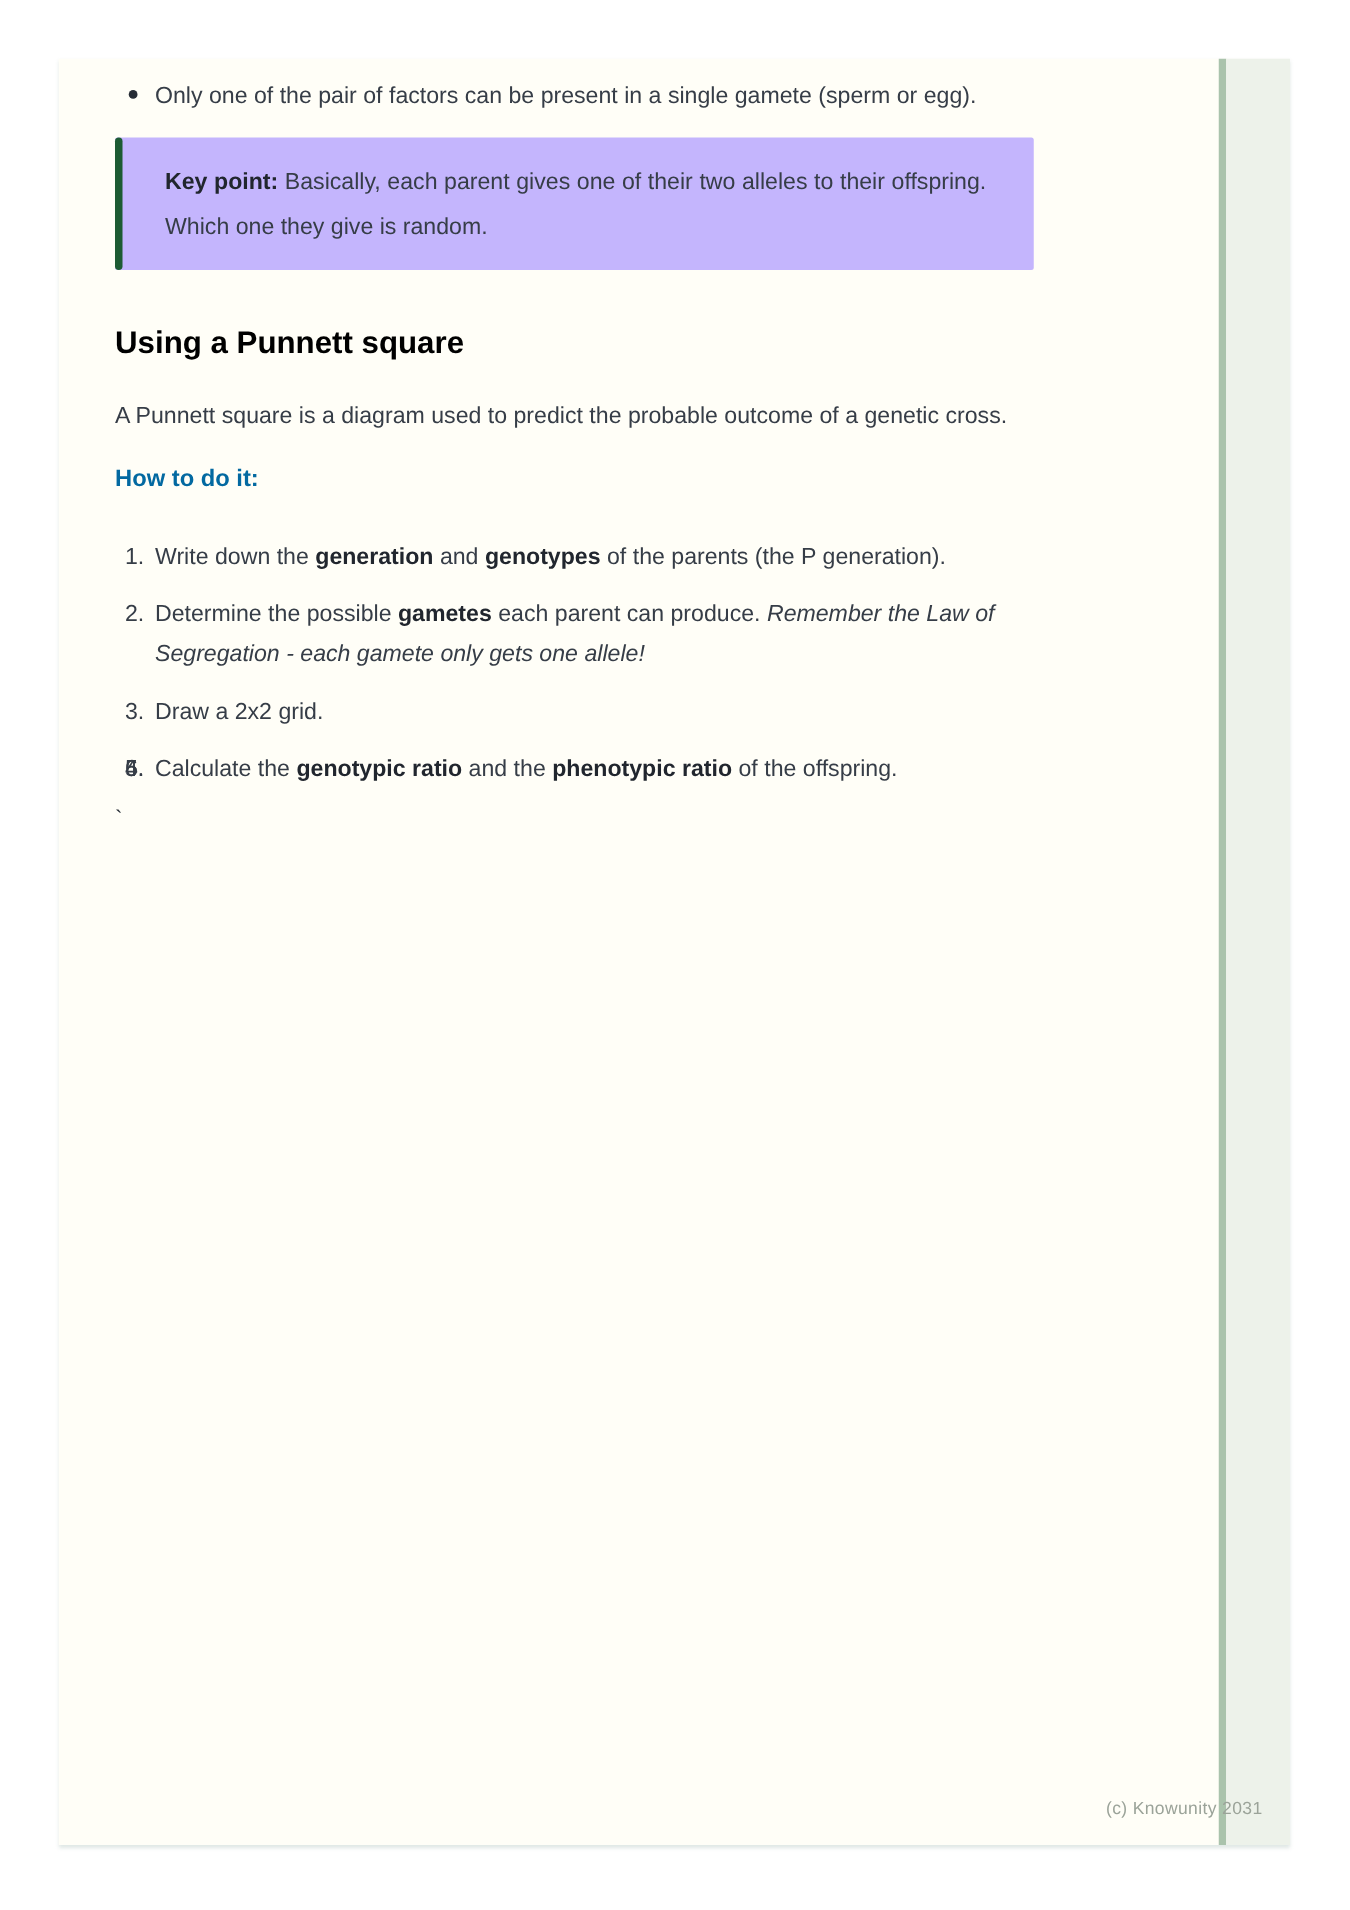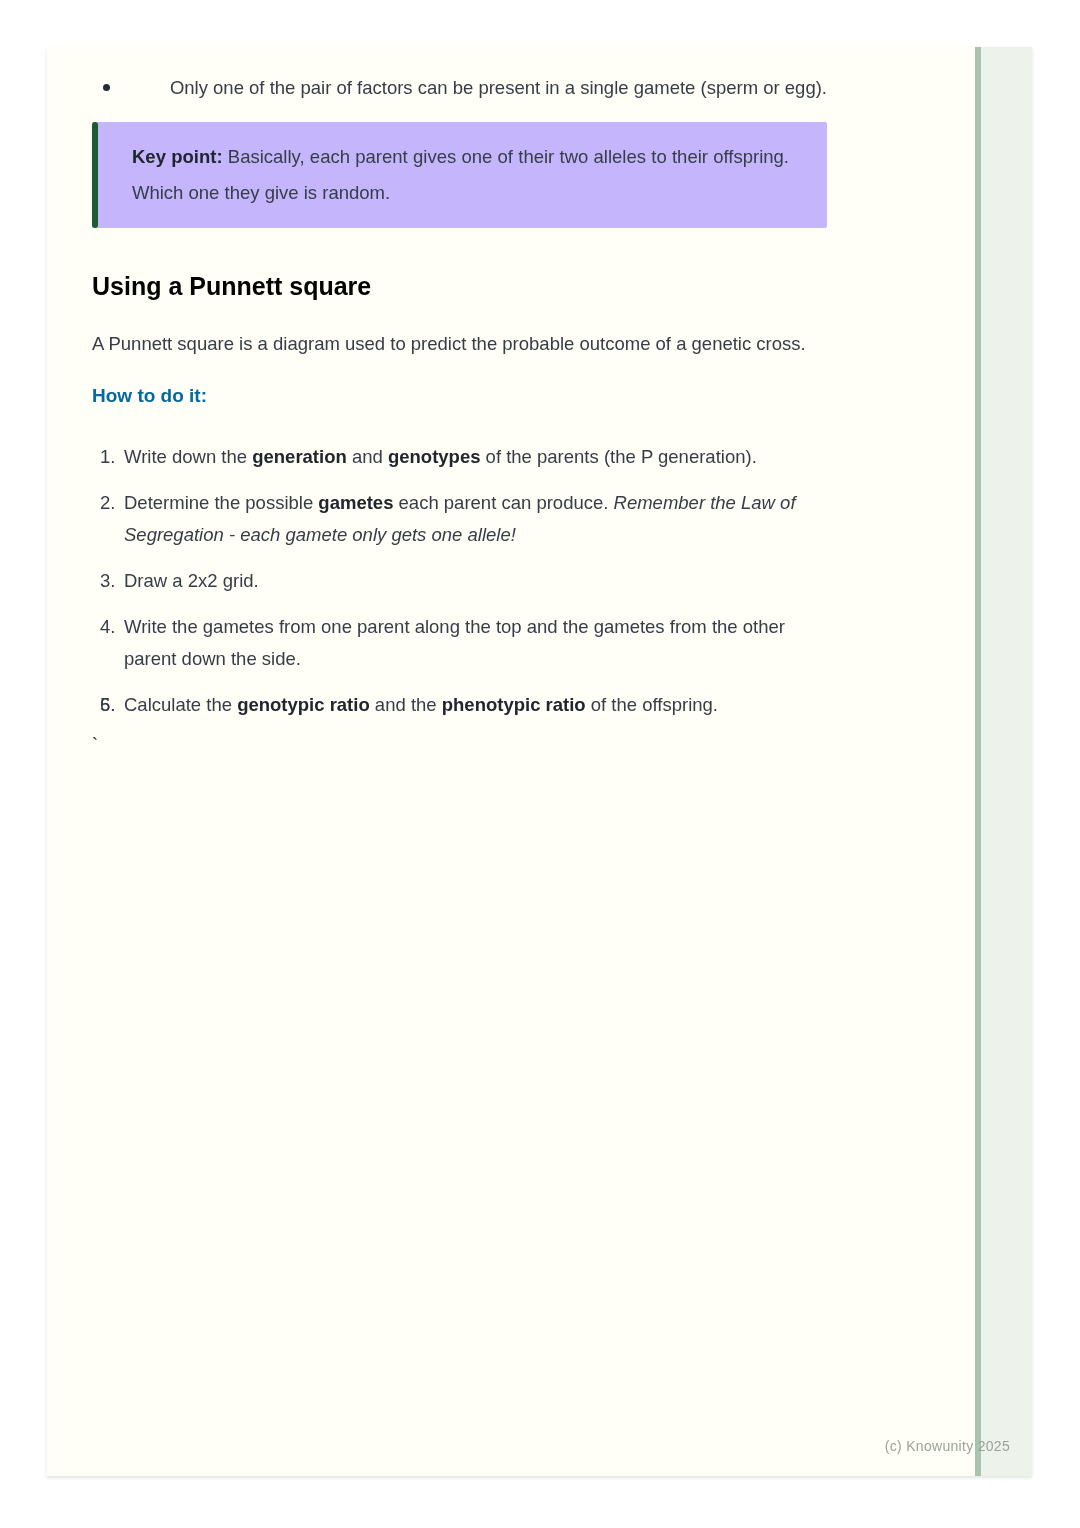--- a/index.html
+++ b/index.html
@@ -46,23 +46,22 @@
     position: absolute;
     left: 45px;
     top: 0;
     width: 735px;
     color: #363d47;
     font-size: 18.5px;
   }
   
   ul.bullets {
     list-style: none;
-    margin: 24px 0 0 0;
+    margin: 12px 0 0 0;
     padding: 0;
-    text-align: right;
   }
   ul.bullets > li {
     position: relative;
     padding-left: 32px;
     line-height: 33px;
     margin-bottom: 14px;
   }
   ul.bullets > li::before {
     content: "";
     position: absolute;
@@ -182,29 +181,29 @@
         <li>
           <span class="step-num">1.</span><span>Write down the </span><span class="bold">generation</span><span> and </span><span class="bold">genotypes</span><span> of the parents (the P generation).</span>
         </li>
         <li>
           <span class="step-num">2.</span><span>Determine the possible </span><span class="bold">gametes</span><span> each parent can produce. </span><span class="italic">Remember the Law of Segregation - each gamete only gets one allele!</span>
         </li>
         <li>
           <span class="step-num">3.</span><span>Draw a 2x2 grid.</span>
         </li>
         <li>
-          <span class="step-num">4.</span><span>Write the gametes from one parent along the top and the gametes from the other parent down the side.</span>
+          <span class="step-num">4.</span>
         </li>
         <li>
           <span class="step-num">5.</span>
         </li>
         <li>
           <span class="step-num">6.</span><span>Calculate the </span><span class="bold">genotypic ratio</span><span> and the </span><span class="bold">phenotypic ratio</span><span> of the offspring.</span>
         </li>
       </ol>
 
       <div class="stray-mark">`</div>
 
     </div>
   </div>
 
-  <div class="copyright">(c) Knowunity 2025</div>
+  <div class="copyright">(c) Knowunity 2031</div>
 </div>
 
 </body></html>

